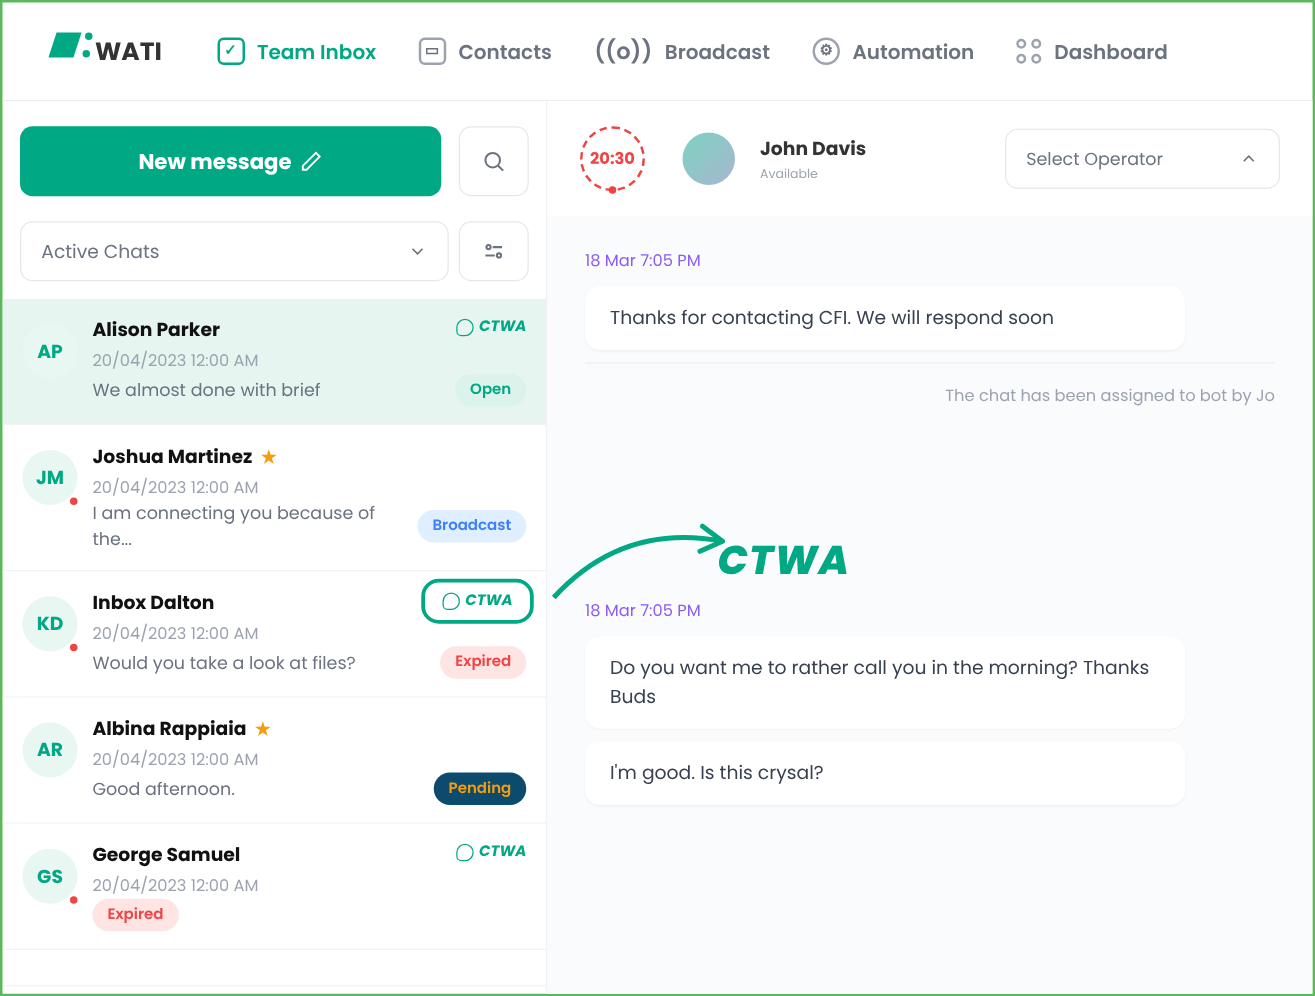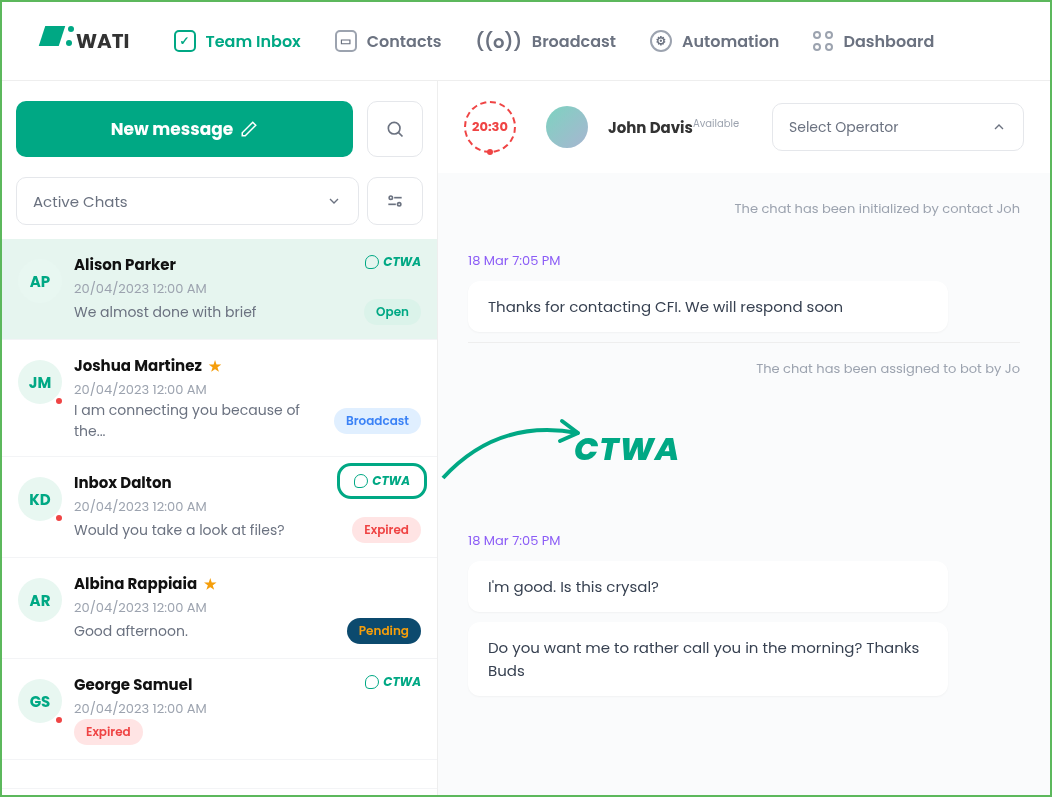--- a/index.html
+++ b/index.html
@@ -40,24 +40,24 @@
 .pill{font-size:12px;font-weight:600;padding:4px 12px;border-radius:999px}
 .pill.open{background:#dbf3ea;color:#00a884}
 .pill.broadcast{background:#e0efff;color:#3b82f6}
 .pill.expired{background:#ffe4e4;color:#ef4444}
 .pill.pending{background:#0c4a6e;color:#f59e0b}
 .right{flex:1;background:#fafbfc;display:flex;flex-direction:column;position:relative}
 .chat-header{display:flex;align-items:center;gap:20px;padding:20px 26px;background:#fff}
 .timer{width:52px;height:52px;border-radius:50%;border:2px dashed #ef4444;display:flex;align-items:center;justify-content:center;color:#ef4444;font-weight:700;font-size:13px;position:relative}
 .timer::after{content:"";position:absolute;bottom:-4px;left:50%;width:6px;height:6px;background:#ef4444;border-radius:50%;transform:translateX(-50%)}
 .contact-av{width:42px;height:42px;border-radius:50%;background:linear-gradient(135deg,#7dd3c0,#a8b5d1);margin-left:10px}
-.contact-info{display:flex;flex-direction:row}
+.contact-info{display:flex;flex-direction:column}
 .contact-name{font-weight:700;font-size:15px}
 .contact-status{font-size:10px;color:#9ca3af}
-.operator{margin-left:auto;width:252px;height:48px;border:1px solid #e5e7eb;border-radius:10px;display:flex;align-items:center;justify-content:space-between;padding:0 16px;color:#6b7280;font-size:14px;cursor:pointer;background:#fff}
+.operator{margin-left:auto;width:220px;height:48px;border:1px solid #e5e7eb;border-radius:10px;display:flex;align-items:center;justify-content:space-between;padding:0 16px;color:#6b7280;font-size:14px;cursor:pointer;background:#fff}
 .thread{flex:1;padding:10px 30px;overflow:hidden;position:relative}
 .sysmsg{text-align:right;font-size:13px;color:#9ca3af;padding:16px 0;border-top:1px solid #eee;margin-top:8px}
 .sysmsg.first{border-top:none;margin-top:0}
 .ts{font-size:13px;color:#8b5cf6;margin:16px 0 10px}
 .bubble{background:#fff;border-radius:12px;padding:14px 20px;font-size:15px;color:#374151;max-width:480px;margin-bottom:10px;box-shadow:0 1px 2px rgba(0,0,0,.04)}
 .ctwa-big{position:absolute;left:136px;top:252px;color:#00a884;font-weight:800;font-size:32px;font-style:italic;letter-spacing:1px}
 .arrow-svg{position:absolute;left:0px;top:235px;pointer-events:none}
 svg{display:block}
 </style>
 </head>
@@ -235,30 +235,29 @@
         <span class="contact-status">Available</span>
       </div>
       <div class="operator">
         <span>Select Operator</span>
         <svg width="16" height="16" viewBox="0 0 24 24" fill="none" stroke="#6b7280" stroke-width="2">
             <polyline points="6 15 12 9 18 15"></polyline>
           </svg>
       </div>
     </div>
     <div class="thread">
-      <div class="sysmsg first">The chat has been initialized by contact Joh</div>
       <div class="ts">18 Mar  7:05 PM</div>
       <div class="bubble">Thanks for contacting CFI. We will respond soon</div>
       <div class="sysmsg">The chat has been assigned to bot by Jo</div>
 
       <svg class="arrow-svg" width="160" height="80" viewBox="0 0 160 80">
           <path d="M5 70 Q 60 10 140 25" fill="none" stroke="#00a884" stroke-width="4"></path>
           <path d="M140 25 l-16 -12 M140 25 l-18 8" fill="none" stroke="#00a884" stroke-width="4" stroke-linecap="round"></path>
         </svg>
       <div class="ctwa-big">CTWA</div>
 
       <div style="height:120px"></div>
       <div class="ts">18 Mar  7:05 PM</div>
+      <div class="bubble">Do you want me to rather call you in the morning? Thanks Buds</div>
       <div class="bubble">I'm good. Is this crysal?</div>
-      <div class="bubble">Do you want me to rather call you in the morning? Thanks Buds</div>
     </div>
   </div>
 </div>
 
 </body></html>

